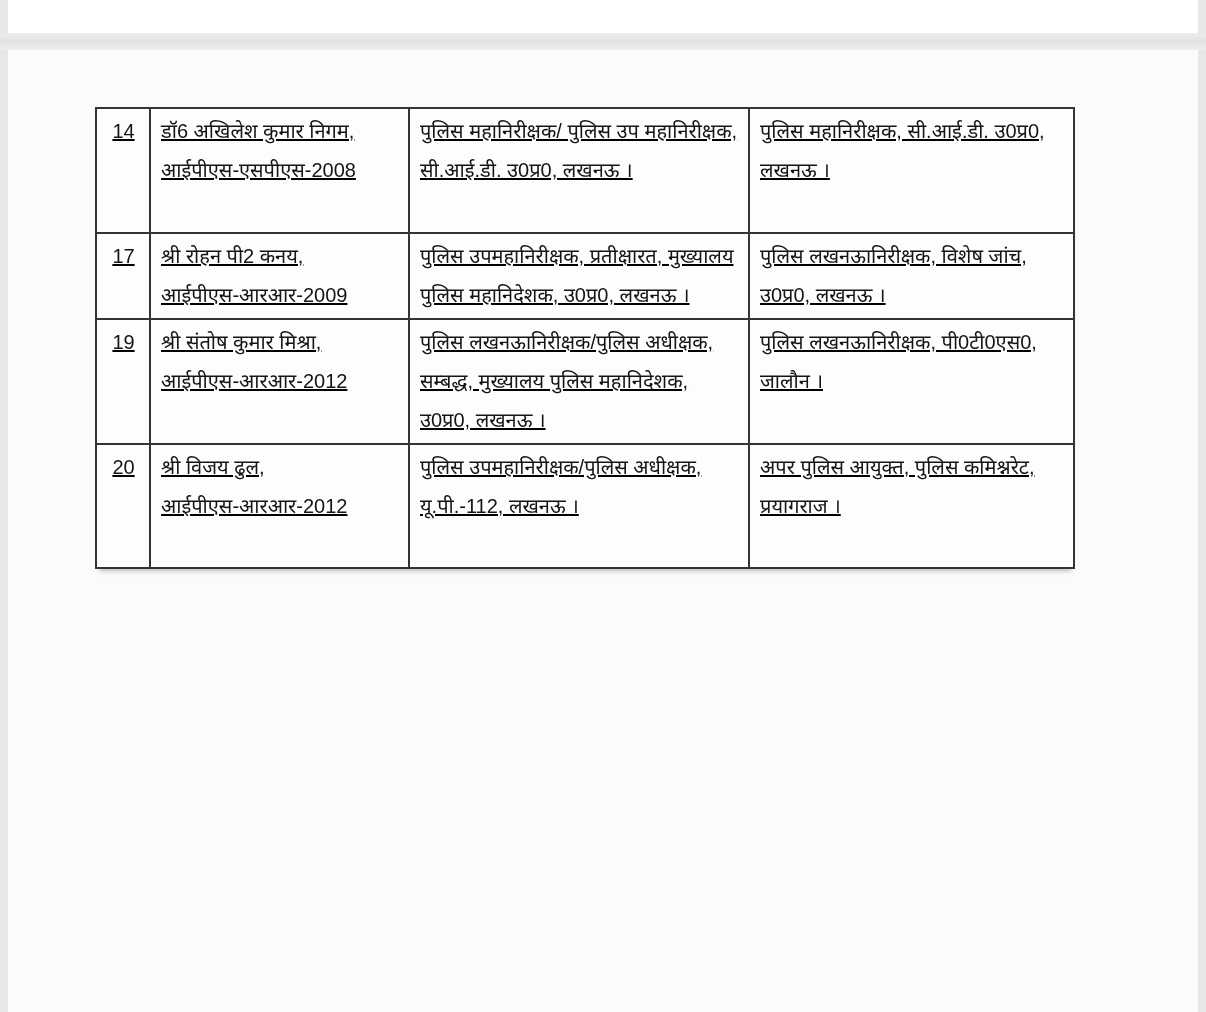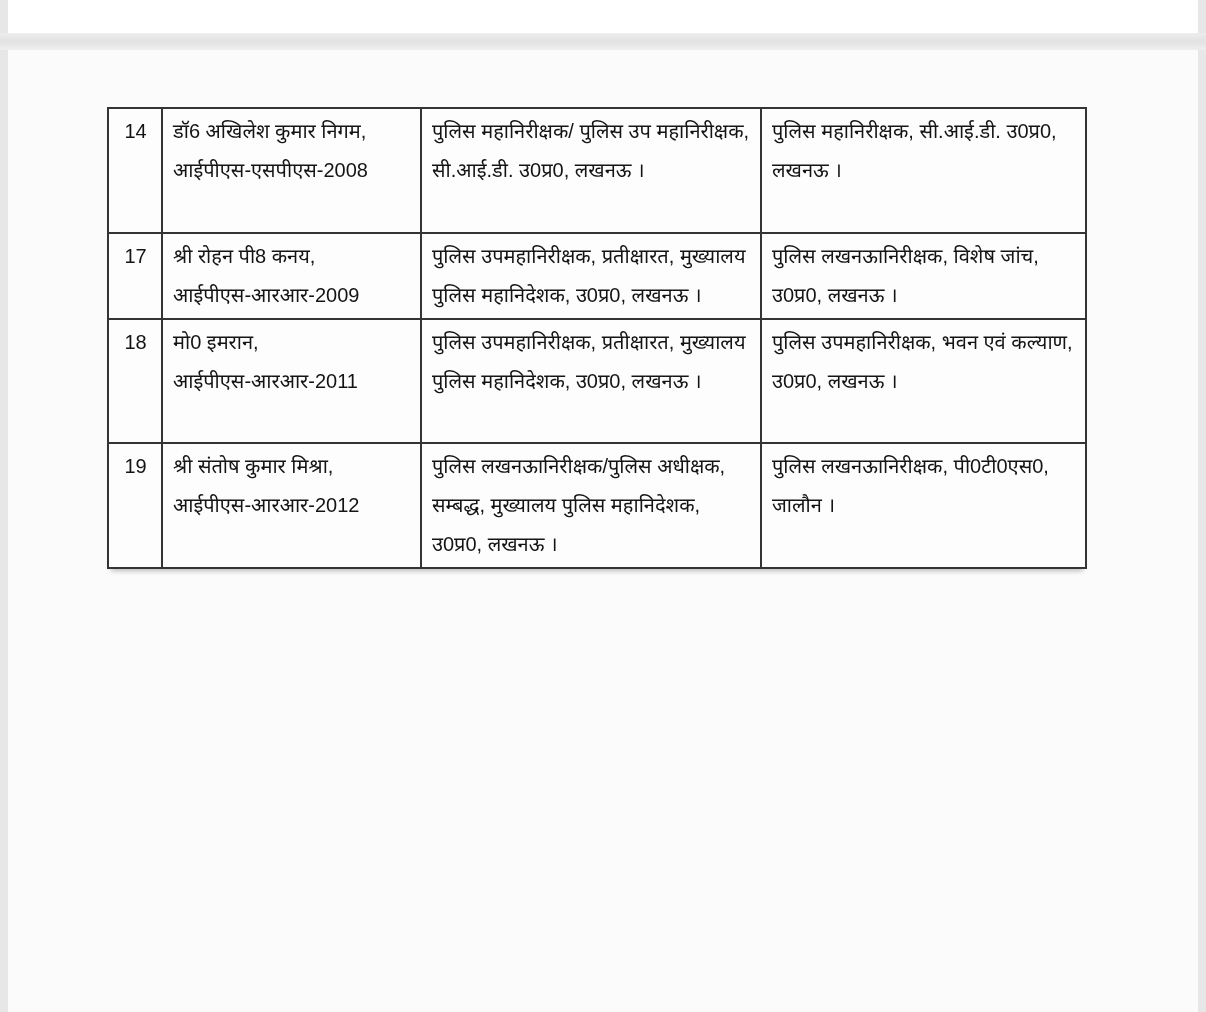--- a/index.html
+++ b/index.html
@@ -27,26 +27,27 @@
   }
   
   .document-page {
     position: absolute;
     top: 50px; left: 8px; right: 8px; bottom: 0;
     background: #fbfbfb;
   }
   table.officers-table {
     position: absolute;
     top: 107px;
-    left: 107px;
+    left: 95px;
     width: 978px;
     border-collapse: collapse;
     table-layout: fixed;
     background: #fdfdfd;
     box-shadow: 0 6px 5px -4px rgba(0,0,0,0.25);
+    text-decoration: underline;
   }
   table.officers-table td {
     border: 2px solid #343434;
     vertical-align: top;
     padding: 3px 9px 3px 10px;
     font-size: 20px;
     line-height: 39px;
     color: #141414;
     overflow: hidden;
   }
@@ -93,45 +94,45 @@
     <td class="c-post">पुलिस महानिरीक्षक, सी.आई.डी. उ0प्र0, लखनऊ ।</td>
   </tr>
 
 
 
   <tr>
     <td class="c-sno">
       <span>17</span>
     </td>
     <td class="c-name">
-      <span class="line">श्री रोहन पी8 कनय,</span>
+      <span class="line">श्री रोहन पी2 कनय,</span>
       <span class="line">आईपीएस-आरआर-2009</span>
     </td>
     <td class="c-post">पुलिस उपमहानिरीक्षक, प्रतीक्षारत, मुख्यालय पुलिस महानिदेशक, उ0प्र0, लखनऊ ।</td>
     <td class="c-post">पुलिस लखनऊानिरीक्षक, विशेष जांच, उ0प्र0, लखनऊ ।</td>
   </tr>
 
-  <tr>
-    <td class="c-sno">
-      <span>18</span>
-    </td>
-    <td class="c-name">
-      <span class="line">मो0 इमरान,</span>
-      <span class="line">आईपीएस-आरआर-2011</span>
-    </td>
-    <td class="c-post">पुलिस उपमहानिरीक्षक, प्रतीक्षारत, मुख्यालय पुलिस महानिदेशक, उ0प्र0, लखनऊ ।</td>
-    <td class="c-post">पुलिस उपमहानिरीक्षक, भवन एवं कल्याण, उ0प्र0, लखनऊ ।</td>
-  </tr>
 
   <tr>
     <td class="c-sno">
       <span>19</span>
     </td>
     <td class="c-name">
       <span class="line">श्री संतोष कुमार मिश्रा,</span>
       <span class="line">आईपीएस-आरआर-2012</span>
     </td>
     <td class="c-post">पुलिस लखनऊानिरीक्षक/पुलिस अधीक्षक, सम्बद्ध, मुख्यालय पुलिस महानिदेशक, उ0प्र0, लखनऊ ।</td>
     <td class="c-post">पुलिस लखनऊानिरीक्षक, पी0टी0एस0, जालौन ।</td>
   </tr>
 
+  <tr>
+    <td class="c-sno">
+      <span>20</span>
+    </td>
+    <td class="c-name">
+      <span class="line">श्री विजय ढुल,</span>
+      <span class="line">आईपीएस-आरआर-2012</span>
+    </td>
+    <td class="c-post">पुलिस उपमहानिरीक्षक/पुलिस अधीक्षक, यू.पी.-112, लखनऊ ।</td>
+    <td class="c-post">अपर पुलिस आयुक्त, पुलिस कमिश्नरेट, प्रयागराज ।</td>
+  </tr>
 </tbody>
 </table>
 
 </body></html>

